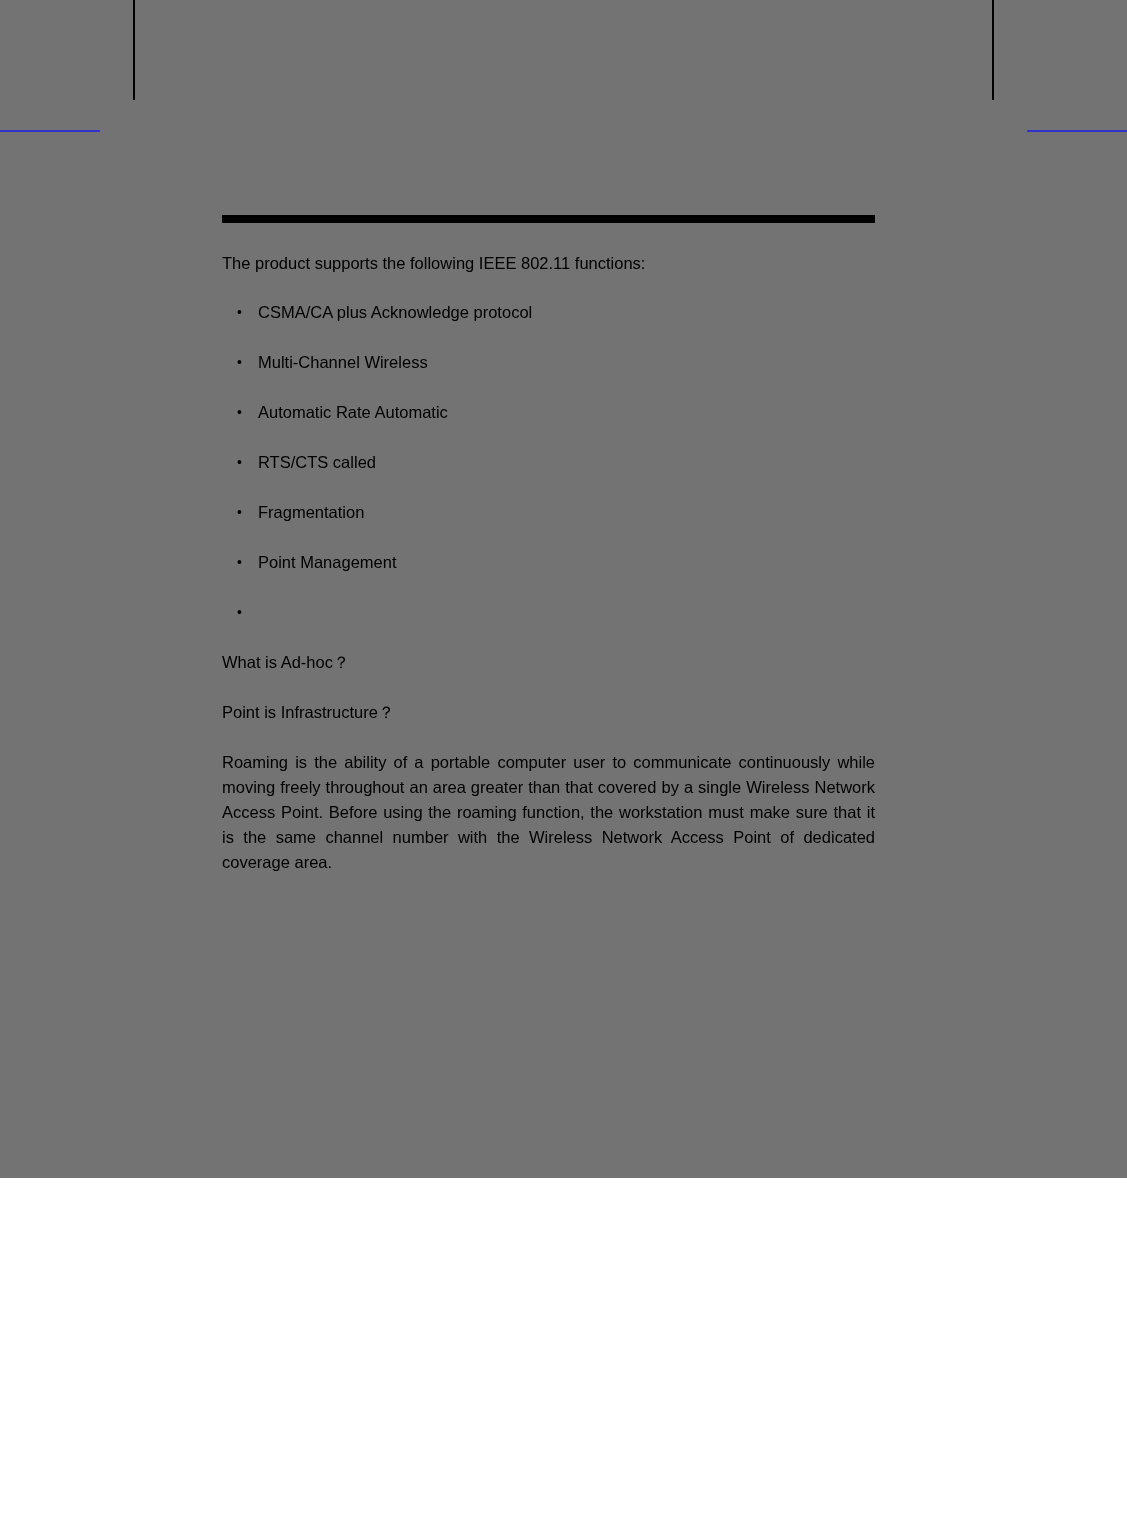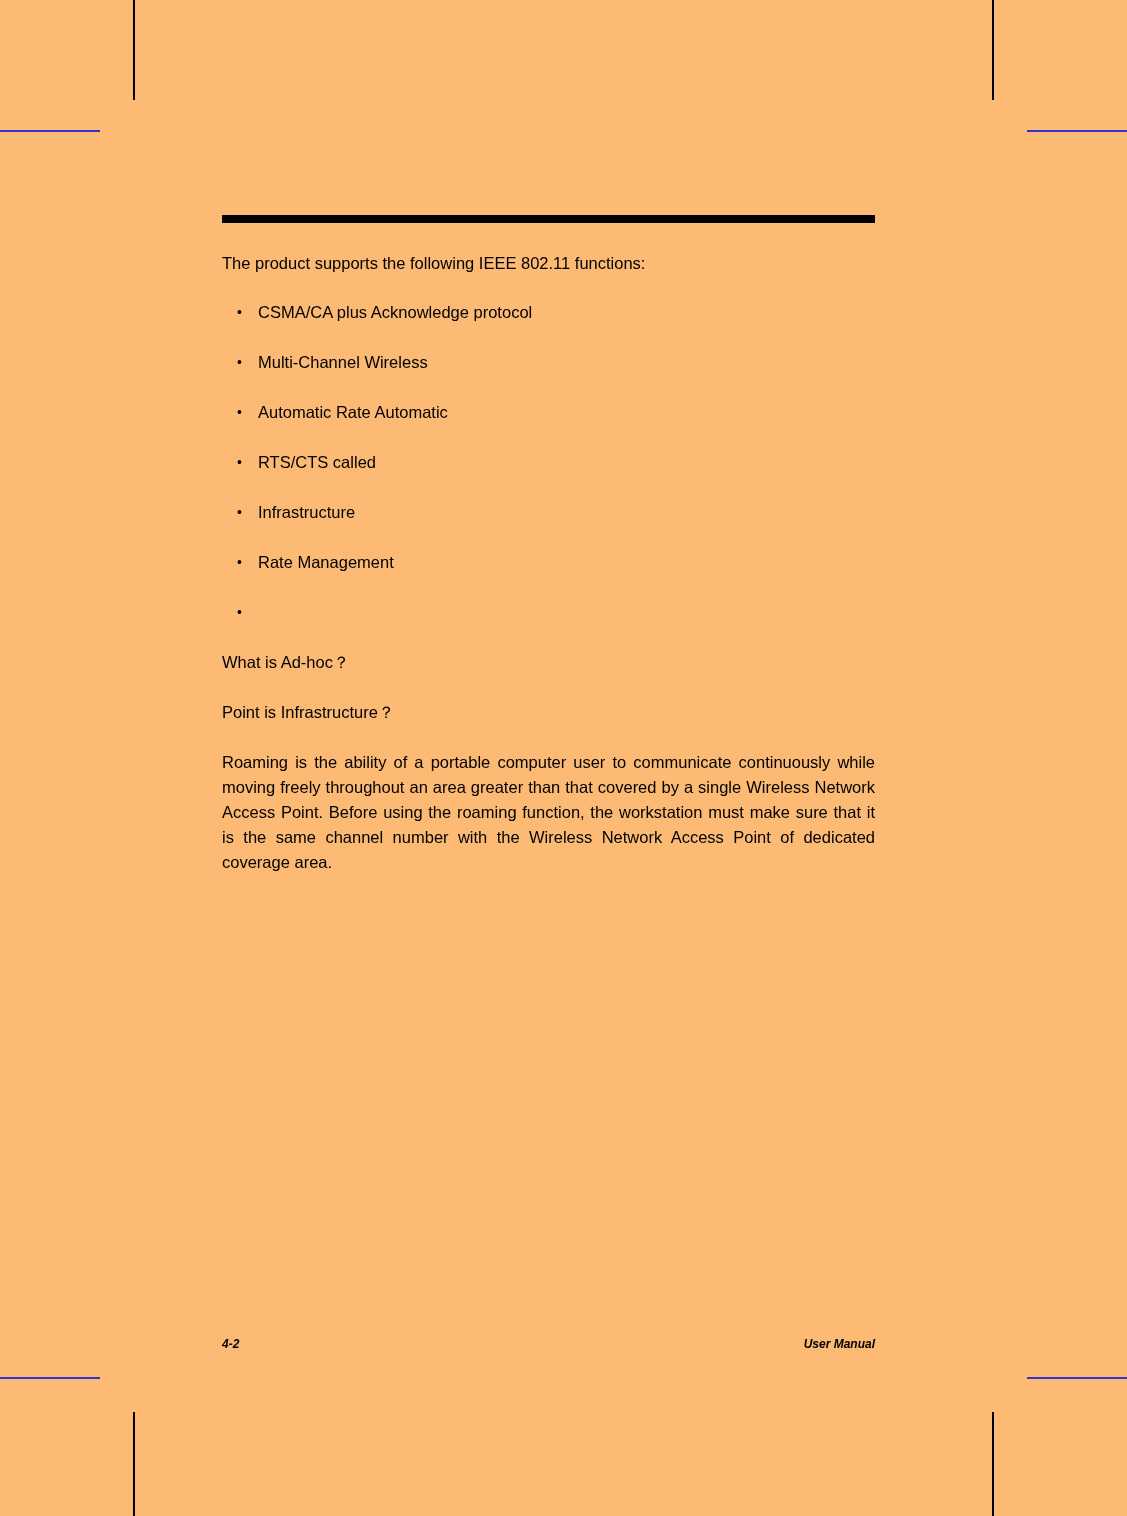--- a/index.html
+++ b/index.html
@@ -1,20 +1,20 @@
 <!DOCTYPE html>
 <html><head>
 <meta charset="utf-8">
 <style>
   html, body { margin: 0; padding: 0; background: #ffffff; }
   .page {
     position: relative;
     width: 1127px;
-    height: 1516px;
-    background: #fdba74;
+    height: 1178px;
+    background: #737373;
     font-family: "Liberation Sans", sans-serif;
     color: #000000;
     overflow: hidden;
   }
 
   
   .mark-v { position: absolute; width: 2px; background: #000000; }
   .mark-h-blue { position: absolute; height: 2px; width: 100px; background: #3333cc; }
   .mark-tl { left: 133px; top: 0; height: 100px; }
   .mark-tr { left: 992px; top: 0; height: 100px; }
@@ -107,25 +107,25 @@
       <li class="feature">
         <span class="bullet">•</span>
         <span class="feature-text">Automatic Rate Automatic</span>
       </li>
       <li class="feature">
         <span class="bullet">•</span>
         <span class="feature-text">RTS/CTS called</span>
       </li>
       <li class="feature">
         <span class="bullet">•</span>
-        <span class="feature-text">Infrastructure</span>
+        <span class="feature-text">Fragmentation</span>
       </li>
       <li class="feature">
         <span class="bullet">•</span>
-        <span class="feature-text">Rate Management</span>
+        <span class="feature-text">Point Management</span>
       </li>
       <li class="feature">
         <span class="bullet">•</span>
         <span class="feature-text"></span>
       </li>
     </ul>
 
     <section>
       <h2 class="q-heading">What is Ad-hoc？</h2>
     </section>

